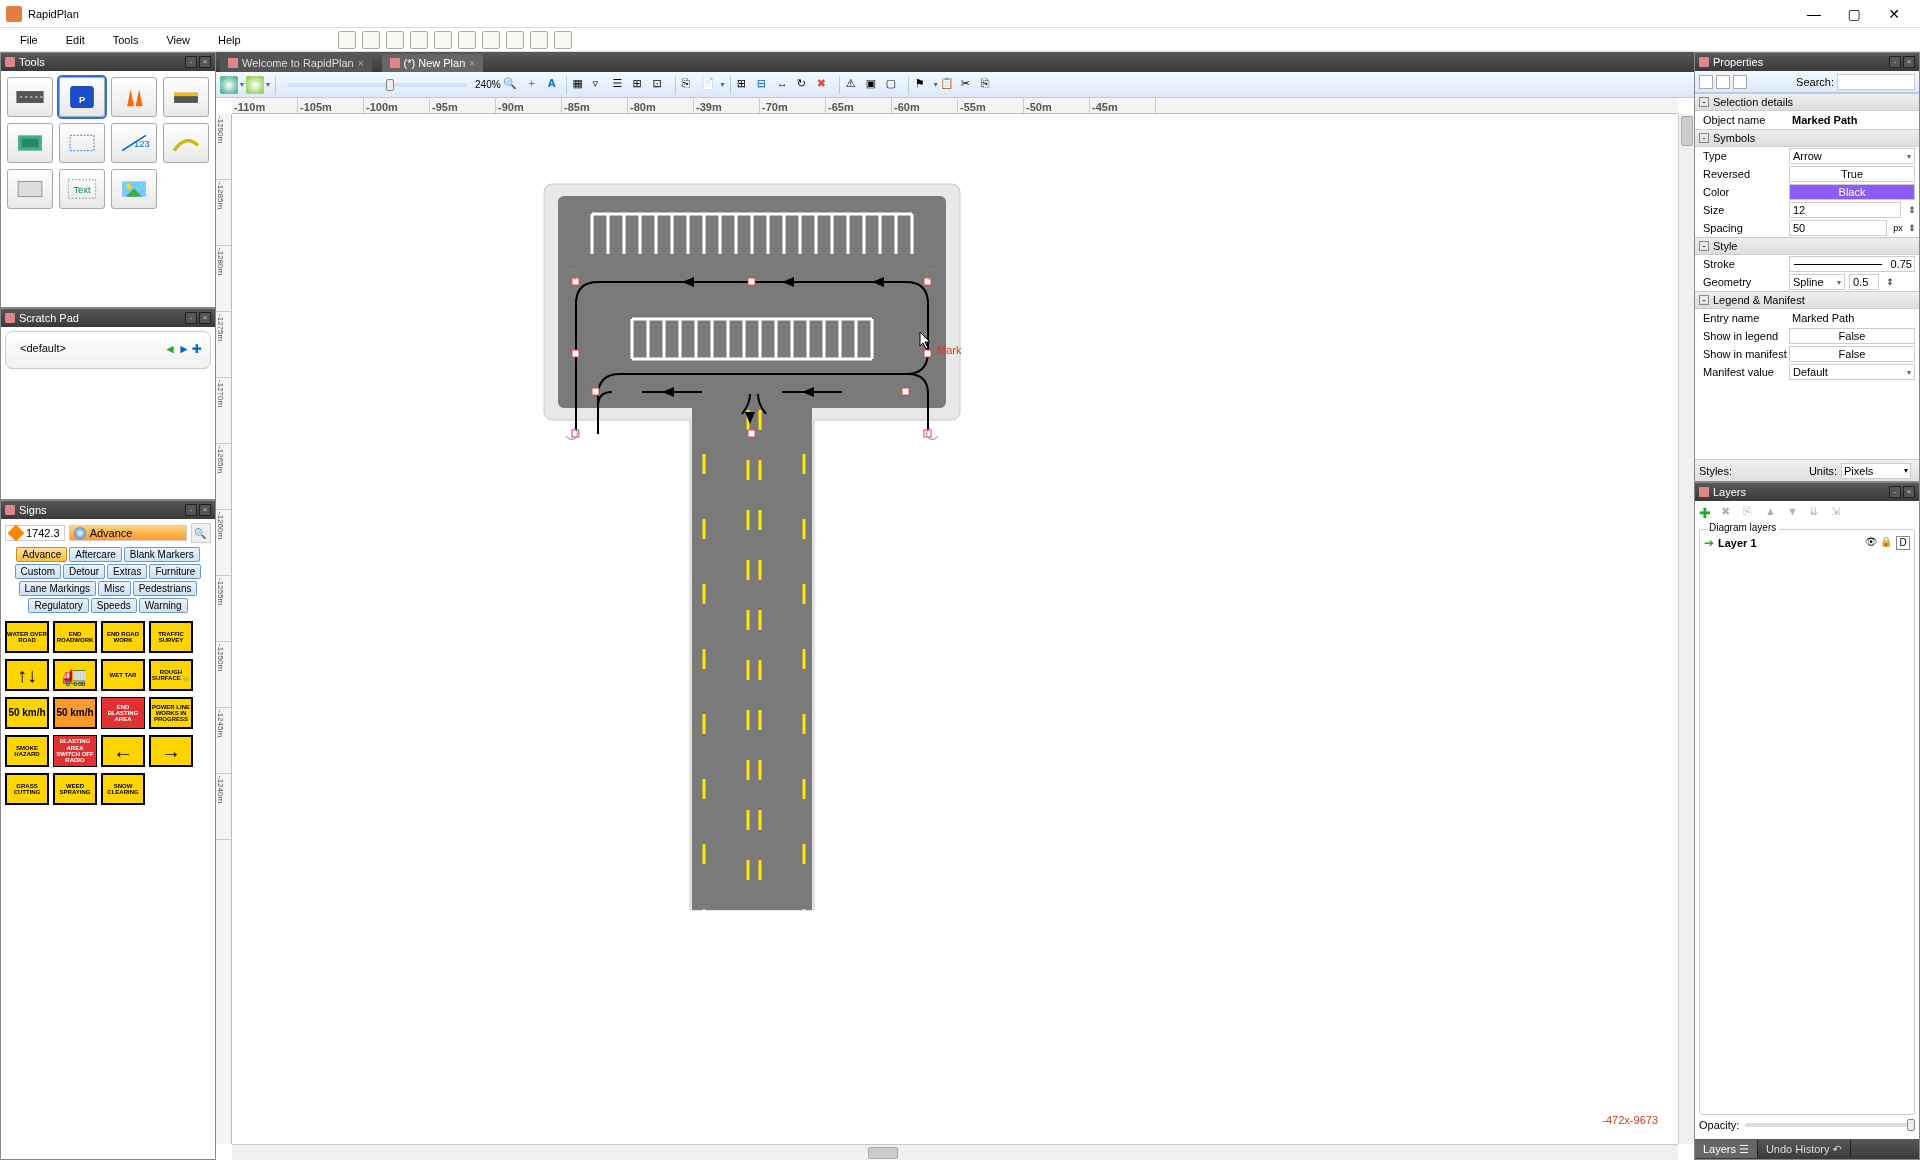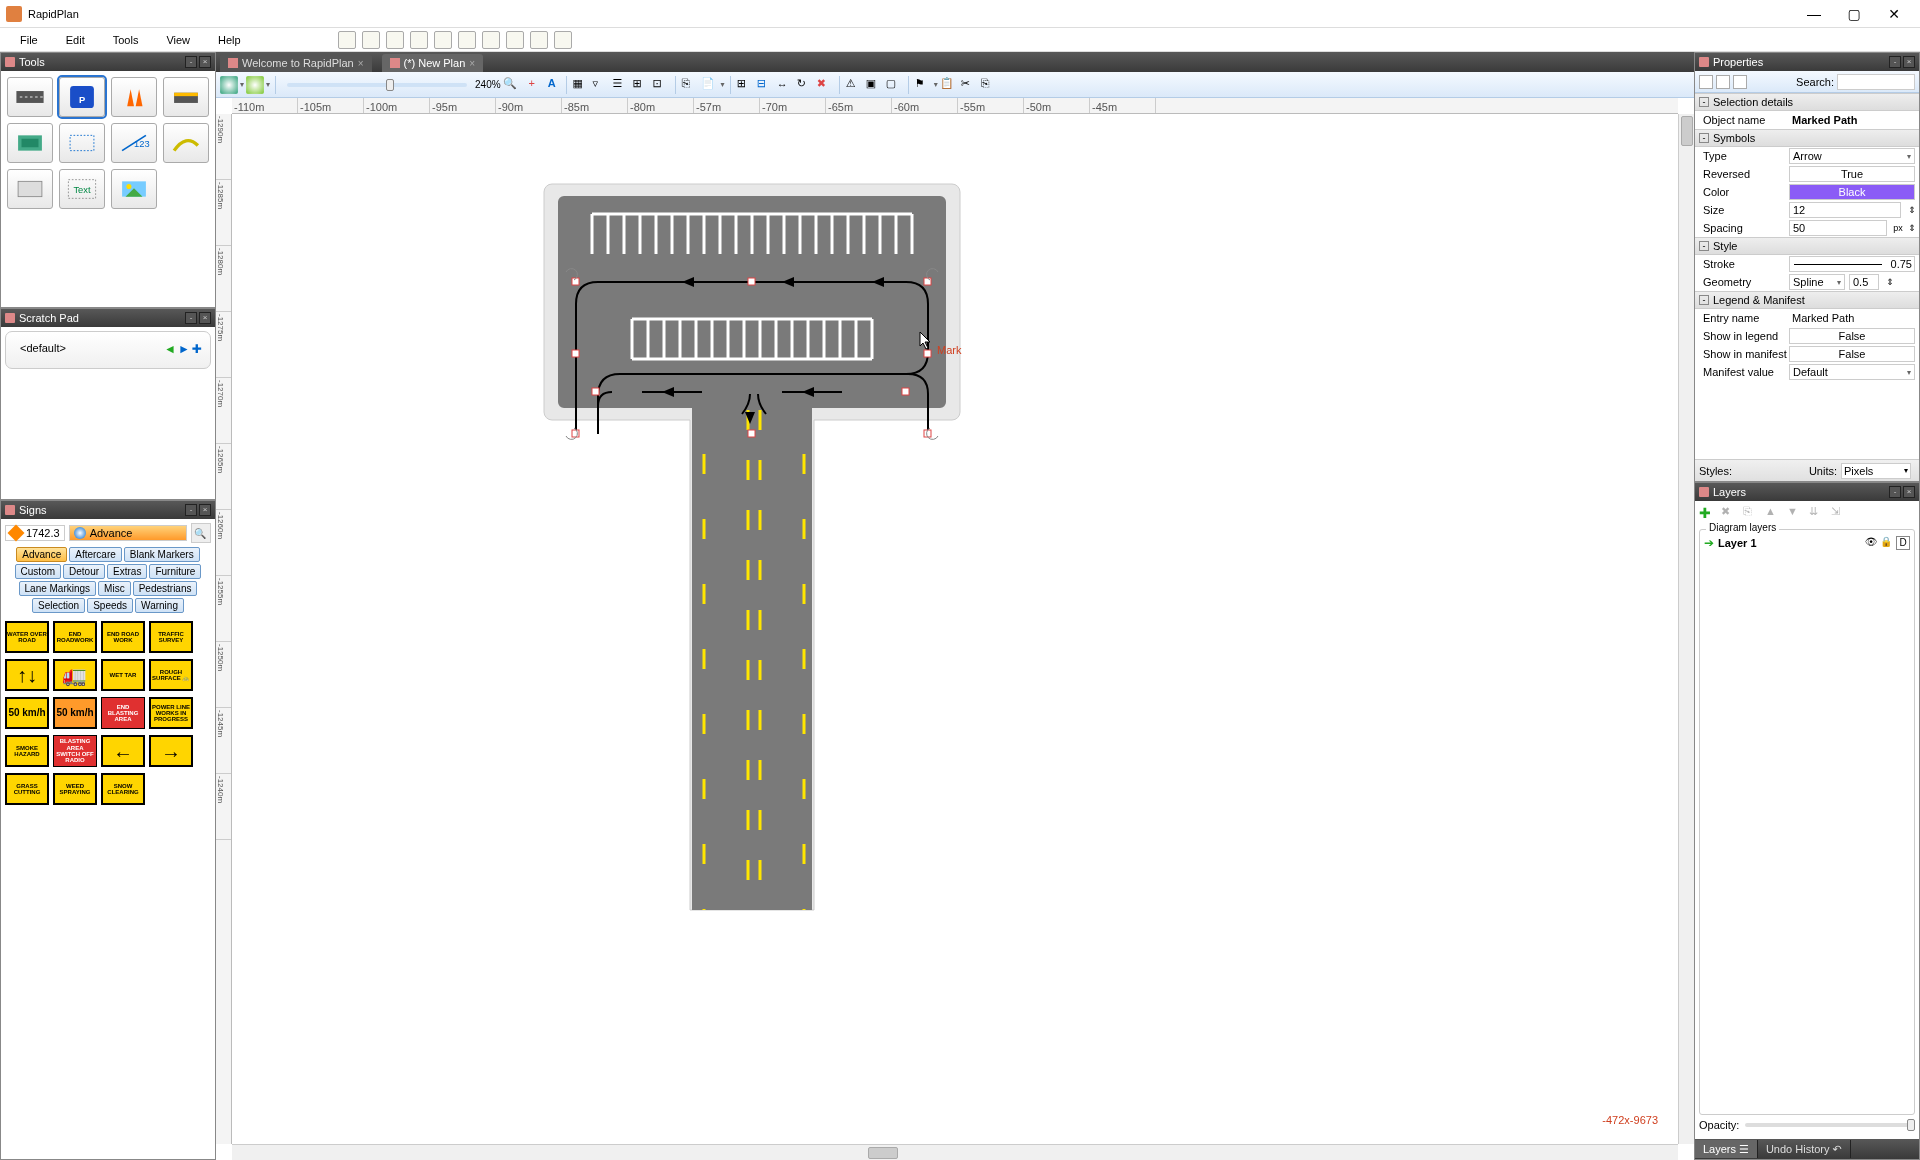--- a/index.html
+++ b/index.html
@@ -50,21 +50,21 @@
 .doctab .dico { width: 10px; height: 10px; background: #d88; }
 .doctab .dx { font-size: 10px; color: #aaa; }
 .ctoolbar { height: 26px; background: linear-gradient(#f4f9ff,#dbe9f9); border-bottom: 1px solid #b4cce6; display: flex; align-items: center; padding: 0 4px; gap: 2px; }
 .ctoolbar .cbtn { width: 18px; height: 18px; border: 1px solid transparent; border-radius: 2px; display: inline-block; }
 .ctoolbar .csep { width: 1px; height: 18px; background: #b4cce6; margin: 0 3px; }
 .ctoolbar .zoomslider { width: 180px; height: 4px; background: #cfe2f6; border-radius: 2px; position: relative; margin: 0 6px; }
 .ctoolbar .zoomslider .thumb { position: absolute; left: 55%; top: -4px; width: 8px; height: 12px; background: #eee; border: 1px solid #888; border-radius: 2px; }
 .ctoolbar .zlabel { font-size: 10px; }
 .canvaswrap { flex: 1; position: relative; overflow: hidden; background: #fff; }
 .ruler-h { position: absolute; top: 0; left: 16px; right: 16px; height: 16px; background: #f4f4f4; border-bottom: 1px solid #bbb; font-size: 8px; display: flex; overflow: hidden; }
-.ruler-h div { width: 66px; flex-shrink: 0; border-right: 1px solid #ccc; padding-left: 2px; color:#555;display:flex;align-items:flex-end;}
+.ruler-h div { width: 66px; flex-shrink: 0; border-right: 1px solid #ccc; padding-left: 2px; color:#555;display:flex;align-items:flex-end;font-weight:bold;}
 .ruler-v { position: absolute; top: 16px; left: 0; bottom: 16px; width: 16px; background: #f4f4f4; border-right: 1px solid #bbb; display: flex; flex-direction: column; overflow: hidden; }
 .ruler-v div { height: 66px; flex-shrink: 0; border-bottom: 1px solid #ccc; writing-mode: vertical-rl; font-size: 8px; padding-top: 2px; color:#555;display:flex;align-items:flex-end;}
 .canvas { position: absolute; top: 16px; left: 16px; right: 16px; bottom: 16px; background: #fff; overflow: hidden; }
 .scrollbar-h { position: absolute; bottom: 0; left: 16px; right: 16px; height: 16px; background: #f0f0f0; border-top: 1px solid #ccc; }
 .scrollbar-h .sthumb { position: absolute; left: 44%; width: 30px; height: 12px; top: 2px; background: #ccc; border: 1px solid #aaa; border-radius: 2px; }
 .scrollbar-v { position: absolute; top: 16px; right: 0; bottom: 16px; width: 16px; background: #f0f0f0; border-left: 1px solid #ccc; }
 .scrollbar-v .sthumb { position: absolute; top: 2px; height: 30px; width: 12px; left: 2px; background: #ccc; border: 1px solid #aaa; border-radius: 2px; }
 .coord { position: absolute; bottom: 18px; right: 20px; color: #d04020; font-size: 11px; }
 .parkinglot { position: absolute; left: 310px; top: 60px; width: 420px; }
 .rightcol { width: 226px; display: flex; flex-direction: column; background: #e8e8e8; }
@@ -251,21 +251,21 @@
             <div class="cattab active">Advance</div>
             <div class="cattab">Aftercare</div>
             <div class="cattab">Blank Markers</div>
             <div class="cattab">Custom</div>
             <div class="cattab">Detour</div>
             <div class="cattab">Extras</div>
             <div class="cattab">Furniture</div>
             <div class="cattab">Lane Markings</div>
             <div class="cattab">Misc</div>
             <div class="cattab">Pedestrians</div>
-            <div class="cattab">Selection</div>
+            <div class="cattab">Regulatory</div>
             <div class="cattab">Speeds</div>
             <div class="cattab">Warning</div>
           </div>
         <div class="signgrid" id="signgrid">
             <div class="sign yel">WATER OVER ROAD</div>
             <div class="sign yel">END ROADWORK</div>
             <div class="sign yel">END ROAD WORK</div>
             <div class="sign yel">TRAFFIC SURVEY</div>
             <div class="sign yel" style="font-size: 20px;">↑↓</div>
             <div class="sign yel" style="font-size: 20px;">🚛</div>
@@ -342,21 +342,21 @@
     </div>
     <div class="canvaswrap">
       <div class="ruler-h" id="rulerh">
           <div>-110m</div>
           <div>-105m</div>
           <div>-100m</div>
           <div>-95m</div>
           <div>-90m</div>
           <div>-85m</div>
           <div>-80m</div>
-          <div>-57m</div>
+          <div>-39m</div>
           <div>-70m</div>
           <div>-65m</div>
           <div>-60m</div>
           <div>-55m</div>
           <div>-50m</div>
           <div>-45m</div>
         </div>
       <div class="ruler-v" id="rulerv">
           <div>-1290m</div>
           <div>-1285m</div>

